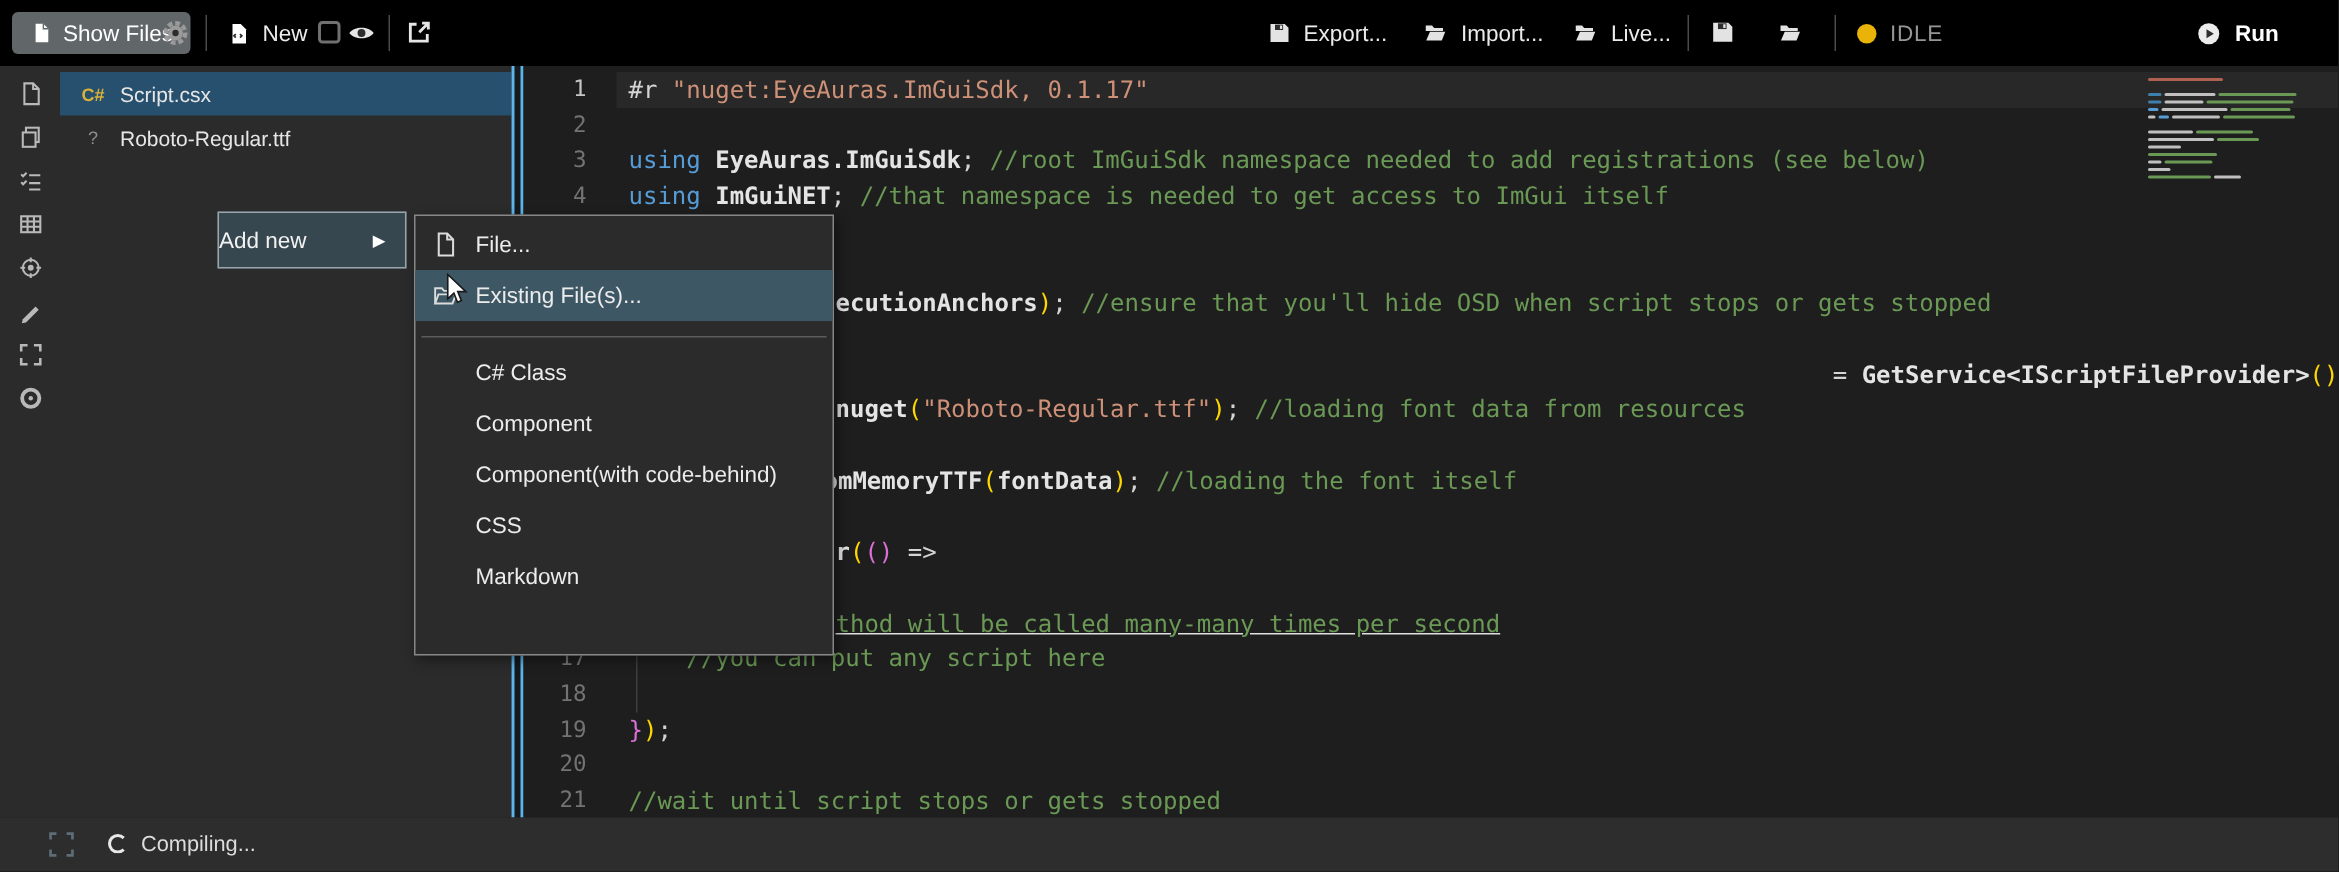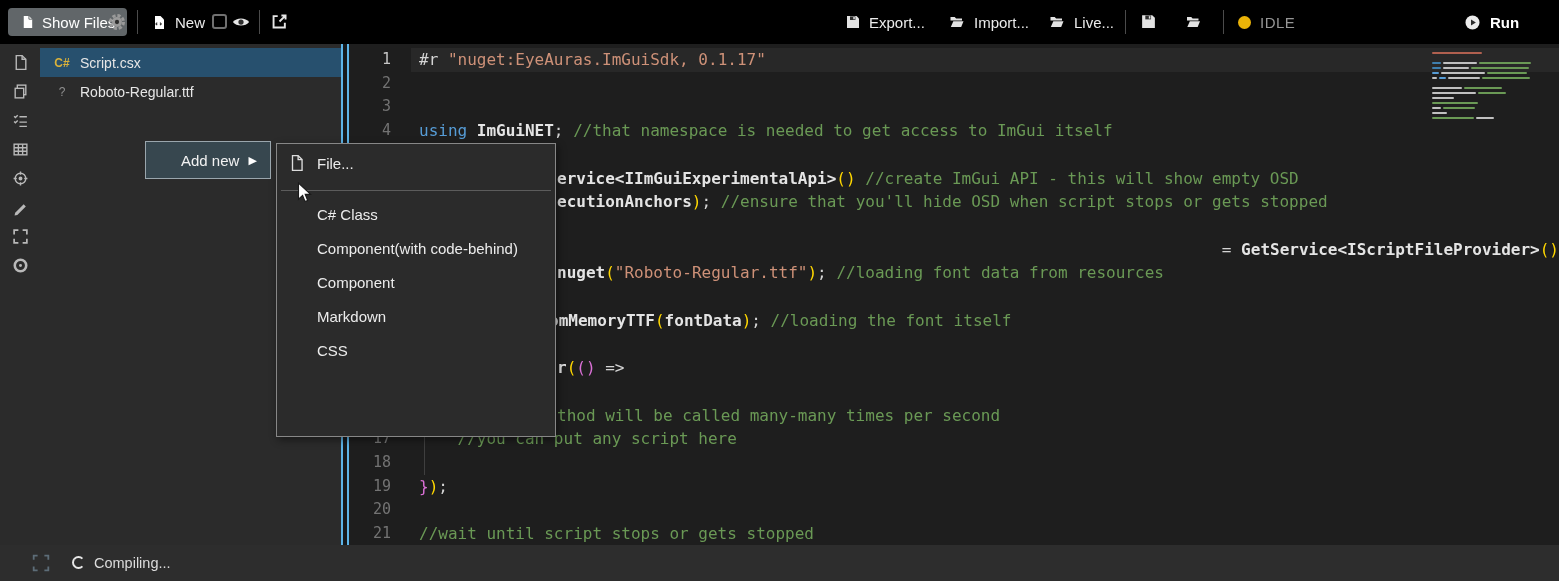--- a/index.html
+++ b/index.html
@@ -50,21 +50,21 @@
 .tk-w{color:#d4d4d4}.tk-id{color:#e4e4e4;font-weight:600}.tk-k{color:#569cd6}
 .tk-s{color:#ce9178}.tk-c{color:#6a9955}.tk-b1{color:#ffd700}.tk-b2{color:#da70d6}.tk-b3{color:#179fff}
 .indent-guide{position:absolute;left:75px;top:336px;width:1px;height:95px;background:#3f3f3f}
 .minimap{position:absolute;right:27px;top:8px;width:103px}
 .mm-row{height:3px;margin-bottom:2px;display:flex;gap:2px;padding-left:3px}
 .mm-seg{height:2px;border-radius:1px}
 
 
 .addnew{position:absolute;left:145px;top:141px;width:126px;height:38px;background:#37474f;
   border:1px solid #9aa6ad;display:flex;align-items:center;color:#f2f2f2;font-size:15px;
-  padding-left:35px;z-index:10}
+  z-index:10}
 .addnew .arrow{margin-left:auto;margin-right:13px;font-size:11px;color:#fff}
 .submenu{position:absolute;left:276px;top:143px;width:280px;height:294px;background:#2b2b2b;
   border:1px solid #878787;z-index:9;padding-top:2px;box-shadow:2px 3px 8px rgba(0,0,0,.45)}
 .menu-item{height:34px;display:flex;align-items:center;gap:10px;padding-left:10px;font-size:15px;color:#ececec}
 .menu-item.hl{background:#3e5765}
 .mi-ic{width:20px;flex:0 0 auto;line-height:0;text-align:center}
 .menu-sep{height:1px;background:#5c5c5c;margin:10px 4px 6px 4px}
 
 
 .statusbar{position:absolute;left:0;top:545px;width:100%;height:36px;background:#2d2d2d}
@@ -295,46 +295,46 @@
         <div class="mm-row">
           <span class="mm-seg" style="background: rgb(106, 153, 85); width: 42px;"></span>
           <span class="mm-seg" style="background: rgb(192, 192, 192); width: 18px;"></span>
         </div>
       </div>
   <div class="line-num active" style="top: 4px;">1</div>
       <div class="code-line" style="top: 4px; padding-left: 70px;"><span class="tk-w">#r </span><span class="tk-s">"nuget:EyeAuras.ImGuiSdk, 0.1.17"</span></div>
       <div class="line-num" style="top: 27.7px;">2</div>
       <div class="code-line" style="top: 27.7px; padding-left: 70px;"></div>
       <div class="line-num" style="top: 51.4px;">3</div>
+      <div class="code-line" style="top: 51.4px; padding-left: 70px;"><span class="tk-k">using </span><span class="tk-id">EyeAuras.ImGuiSdk</span><span class="tk-w">;</span><span class="tk-c"> //root ImGuiSdk namespace needed to add registrations (see below)</span></div>
       <div class="line-num" style="top: 75.1px;">4</div>
       <div class="code-line" style="top: 75.1px; padding-left: 70px;"><span class="tk-k">using </span><span class="tk-id">ImGuiNET</span><span class="tk-w">;</span><span class="tk-c"> //that namespace is needed to get access to ImGui itself</span></div>
       <div class="line-num" style="top: 98.8px;">5</div>
       <div class="code-line" style="top: 98.8px; padding-left: 70px;"></div>
       <div class="line-num" style="top: 122.5px;">6</div>
-      <div class="code-line" style="top: 122.5px; padding-left: 208px;"><span class="tk-id">ervice&lt;IImGuiExperimentalApi&gt;</span><span class="tk-b1">()</span><span class="tk-c"> //create ImGui API - this will show empty OSD</span></div>
       <div class="line-num" style="top: 146.2px;">7</div>
       <div class="code-line" style="top: 146.2px; padding-left: 208px;"><span class="tk-id">ecutionAnchors</span><span class="tk-b1">)</span><span class="tk-w">;</span><span class="tk-c"> //ensure that you'll hide OSD when script stops or gets stopped</span></div>
       <div class="line-num" style="top: 169.9px;">8</div>
       <div class="code-line" style="top: 169.9px; padding-left: 70px;"></div>
       <div class="line-num" style="top: 193.6px;">9</div>
       <div class="code-line" style="top: 193.6px; padding-left: 208px; text-align: right;"><span class="tk-w">= </span><span class="tk-id">GetService&lt;IScriptFileProvider&gt;</span><span class="tk-b1">()</span></div>
       <div class="line-num" style="top: 217.3px;">10</div>
       <div class="code-line" style="top: 217.3px; padding-left: 208px;"><span class="tk-id">nuget</span><span class="tk-b1">(</span><span class="tk-s">"Roboto-Regular.ttf"</span><span class="tk-b1">)</span><span class="tk-w">;</span><span class="tk-c"> //loading font data from resources</span></div>
       <div class="line-num" style="top: 241px;">11</div>
       <div class="code-line" style="top: 241px; padding-left: 70px;"></div>
       <div class="line-num" style="top: 264.7px;">12</div>
       <div class="code-line" style="top: 264.7px; padding-left: 200px;"><span class="tk-id">omMemoryTTF</span><span class="tk-b1">(</span><span class="tk-id">fontData</span><span class="tk-b1">)</span><span class="tk-w">;</span><span class="tk-c"> //loading the font itself</span></div>
       <div class="line-num" style="top: 288.4px;">13</div>
       <div class="code-line" style="top: 288.4px; padding-left: 70px;"></div>
       <div class="line-num" style="top: 312.1px;">14</div>
       <div class="code-line" style="top: 312.1px; padding-left: 208px;"><span class="tk-id">r</span><span class="tk-b1">(</span><span class="tk-b2">()</span><span class="tk-w"> =&gt;</span></div>
       <div class="line-num" style="top: 335.8px;">15</div>
       <div class="code-line" style="top: 335.8px; padding-left: 70px;"></div>
       <div class="line-num" style="top: 359.5px;">16</div>
-      <div class="code-line" style="top: 359.5px; padding-left: 208px;"><span class="tk-c">thod will be called many-many times per second</span></div>
+      <div class="code-line" style="top: 359.5px; padding-left: 208px; text-decoration: underline;"><span class="tk-c">thod will be called many-many times per second</span></div>
       <div class="line-num" style="top: 383.2px;">17</div>
       <div class="code-line" style="top: 383.2px; padding-left: 70px;"><span class="tk-w">    </span><span class="tk-c">//you can put any script here</span></div>
       <div class="line-num" style="top: 406.9px;">18</div>
       <div class="line-num" style="top: 430.6px;">19</div>
       <div class="code-line" style="top: 430.6px; padding-left: 70px;"><span class="tk-b2">}</span><span class="tk-b1">)</span><span class="tk-w">;</span></div>
       <div class="line-num" style="top: 454.3px;">20</div>
       <div class="code-line" style="top: 454.3px; padding-left: 70px;"></div>
       <div class="line-num" style="top: 478px;">21</div>
       <div class="code-line" style="top: 478px; padding-left: 70px;"><span class="tk-c">//wait until script stops or gets stopped</span></div>
     </div>
@@ -345,40 +345,47 @@
   </div>
 
   <div class="submenu">
       <div class="menu-item">
         <div class="mi-ic"><svg width="18" height="18" viewBox="0 0 16 16" fill="none" stroke="#dcdcdc" stroke-width="1.2">
             <path d="M4 1.5h5l3.5 3.5v9.5H4z"></path>
             <path d="M9 1.5V5h3.5"></path>
           </svg></div>
         <div class="menu-label">File...</div>
       </div>
+      <div class="menu-item hl">
+        <div class="mi-ic"><svg width="20" height="17" viewBox="0 0 16 16" fill="none" stroke="#dcdcdc" stroke-width="1.2">
+            <path d="M1.5 12.5V3h4.2l1.4 1.6h6.4v2.2"></path>
+            <path d="M3.6 6.8h11l-2.2 5.7H1.5z"></path>
+          </svg></div>
+        <div class="menu-label">Existing File(s)...</div>
+      </div>
       <div class="menu-sep"></div>
       <div class="menu-item">
         <div class="mi-ic"></div>
         <div class="menu-label">C# Class</div>
       </div>
       <div class="menu-item">
         <div class="mi-ic"></div>
+        <div class="menu-label">Component</div>
+      </div>
+      <div class="menu-item">
+        <div class="mi-ic"></div>
         <div class="menu-label">Component(with code-behind)</div>
       </div>
       <div class="menu-item">
         <div class="mi-ic"></div>
-        <div class="menu-label">Component</div>
+        <div class="menu-label">CSS</div>
       </div>
       <div class="menu-item">
         <div class="mi-ic"></div>
         <div class="menu-label">Markdown</div>
-      </div>
-      <div class="menu-item">
-        <div class="mi-ic"></div>
-        <div class="menu-label">CSS</div>
       </div>
     </div>
 
   <div class="statusbar">
     <span class="abs icon" style="left:32px;top:9px">
       <svg width="18" height="18" viewBox="0 0 16 16" fill="none" stroke="#5d6d78" stroke-width="1.6">
           <path d="M1.5 5V1.5H5M11 1.5h3.5V5M14.5 11v3.5H11M5 14.5H1.5V11"></path>
         </svg>
     </span>
 

